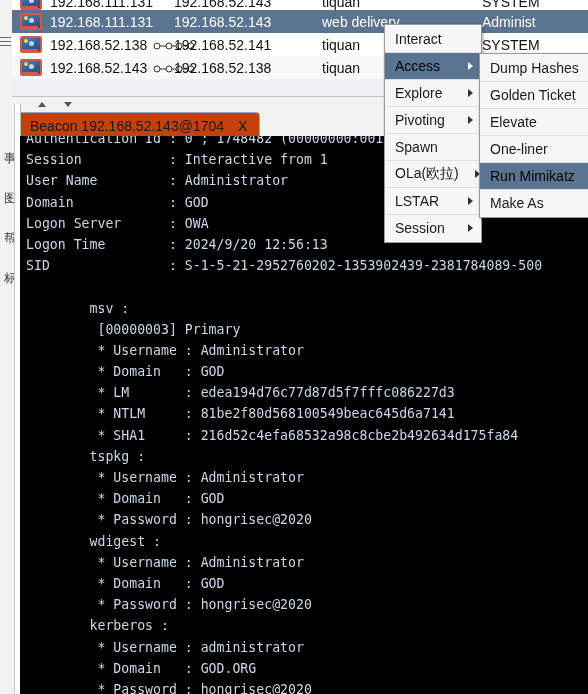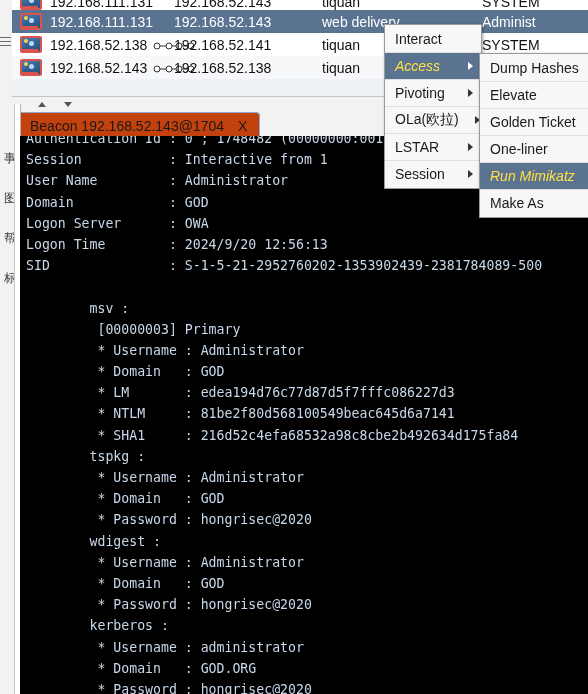--- a/index.html
+++ b/index.html
@@ -177,21 +177,21 @@
   .menu-item {
     height: 26px;
     display: flex;
     align-items: center;
     padding: 0 8px 0 10px;
     white-space: nowrap;
     position: relative;
     background: #f7f7f7;
   }
   .menu-item + .menu-item { border-top: 1px solid #e0e0e0; }
-  .menu-item.hl { background: #5a7391; color: #fde047; font-style: italic; }
+  .menu-item.hl { background: #5a7391; color: #000000; }
   .menu-item .label { flex: 1; }
   .menu-item .arrow {
     width: 0; height: 0;
     margin-left: 16px;
     border-top: 4px solid transparent;
     border-bottom: 4px solid transparent;
     border-left: 5px solid #333333;
   }
   .menu-item.hl .arrow { border-left-color: #ffffff; }
 
@@ -314,46 +314,53 @@
 
   <div class="menu" id="menu-primary">
       <div class="menu-item">
         <span class="label">Interact</span>
       </div>
       <div class="menu-item hl">
         <span class="label">Access</span>
         <span class="arrow"></span>
       </div>
       <div class="menu-item">
+        <span class="label">Explore</span>
+        <span class="arrow"></span>
+      </div>
+      <div class="menu-item">
         <span class="label">Pivoting</span>
         <span class="arrow"></span>
       </div>
       <div class="menu-item">
+        <span class="label">Spawn</span>
+      </div>
+      <div class="menu-item">
         <span class="label">OLa(欧拉)</span>
         <span class="arrow"></span>
       </div>
       <div class="menu-item">
         <span class="label">LSTAR</span>
         <span class="arrow"></span>
       </div>
       <div class="menu-item">
         <span class="label">Session</span>
         <span class="arrow"></span>
       </div>
     </div>
 
   <div class="menu" id="menu-access">
       <div class="menu-item">
         <span class="label">Dump Hashes</span>
       </div>
       <div class="menu-item">
+        <span class="label">Golden Ticket</span>
+      </div>
+      <div class="menu-item">
         <span class="label">Elevate</span>
-      </div>
-      <div class="menu-item">
-        <span class="label">Golden Ticket</span>
       </div>
       <div class="menu-item">
         <span class="label">One-liner</span>
       </div>
       <div class="menu-item hl">
         <span class="label">Run Mimikatz</span>
       </div>
       <div class="menu-item">
         <span class="label">Make As</span>
       </div>

